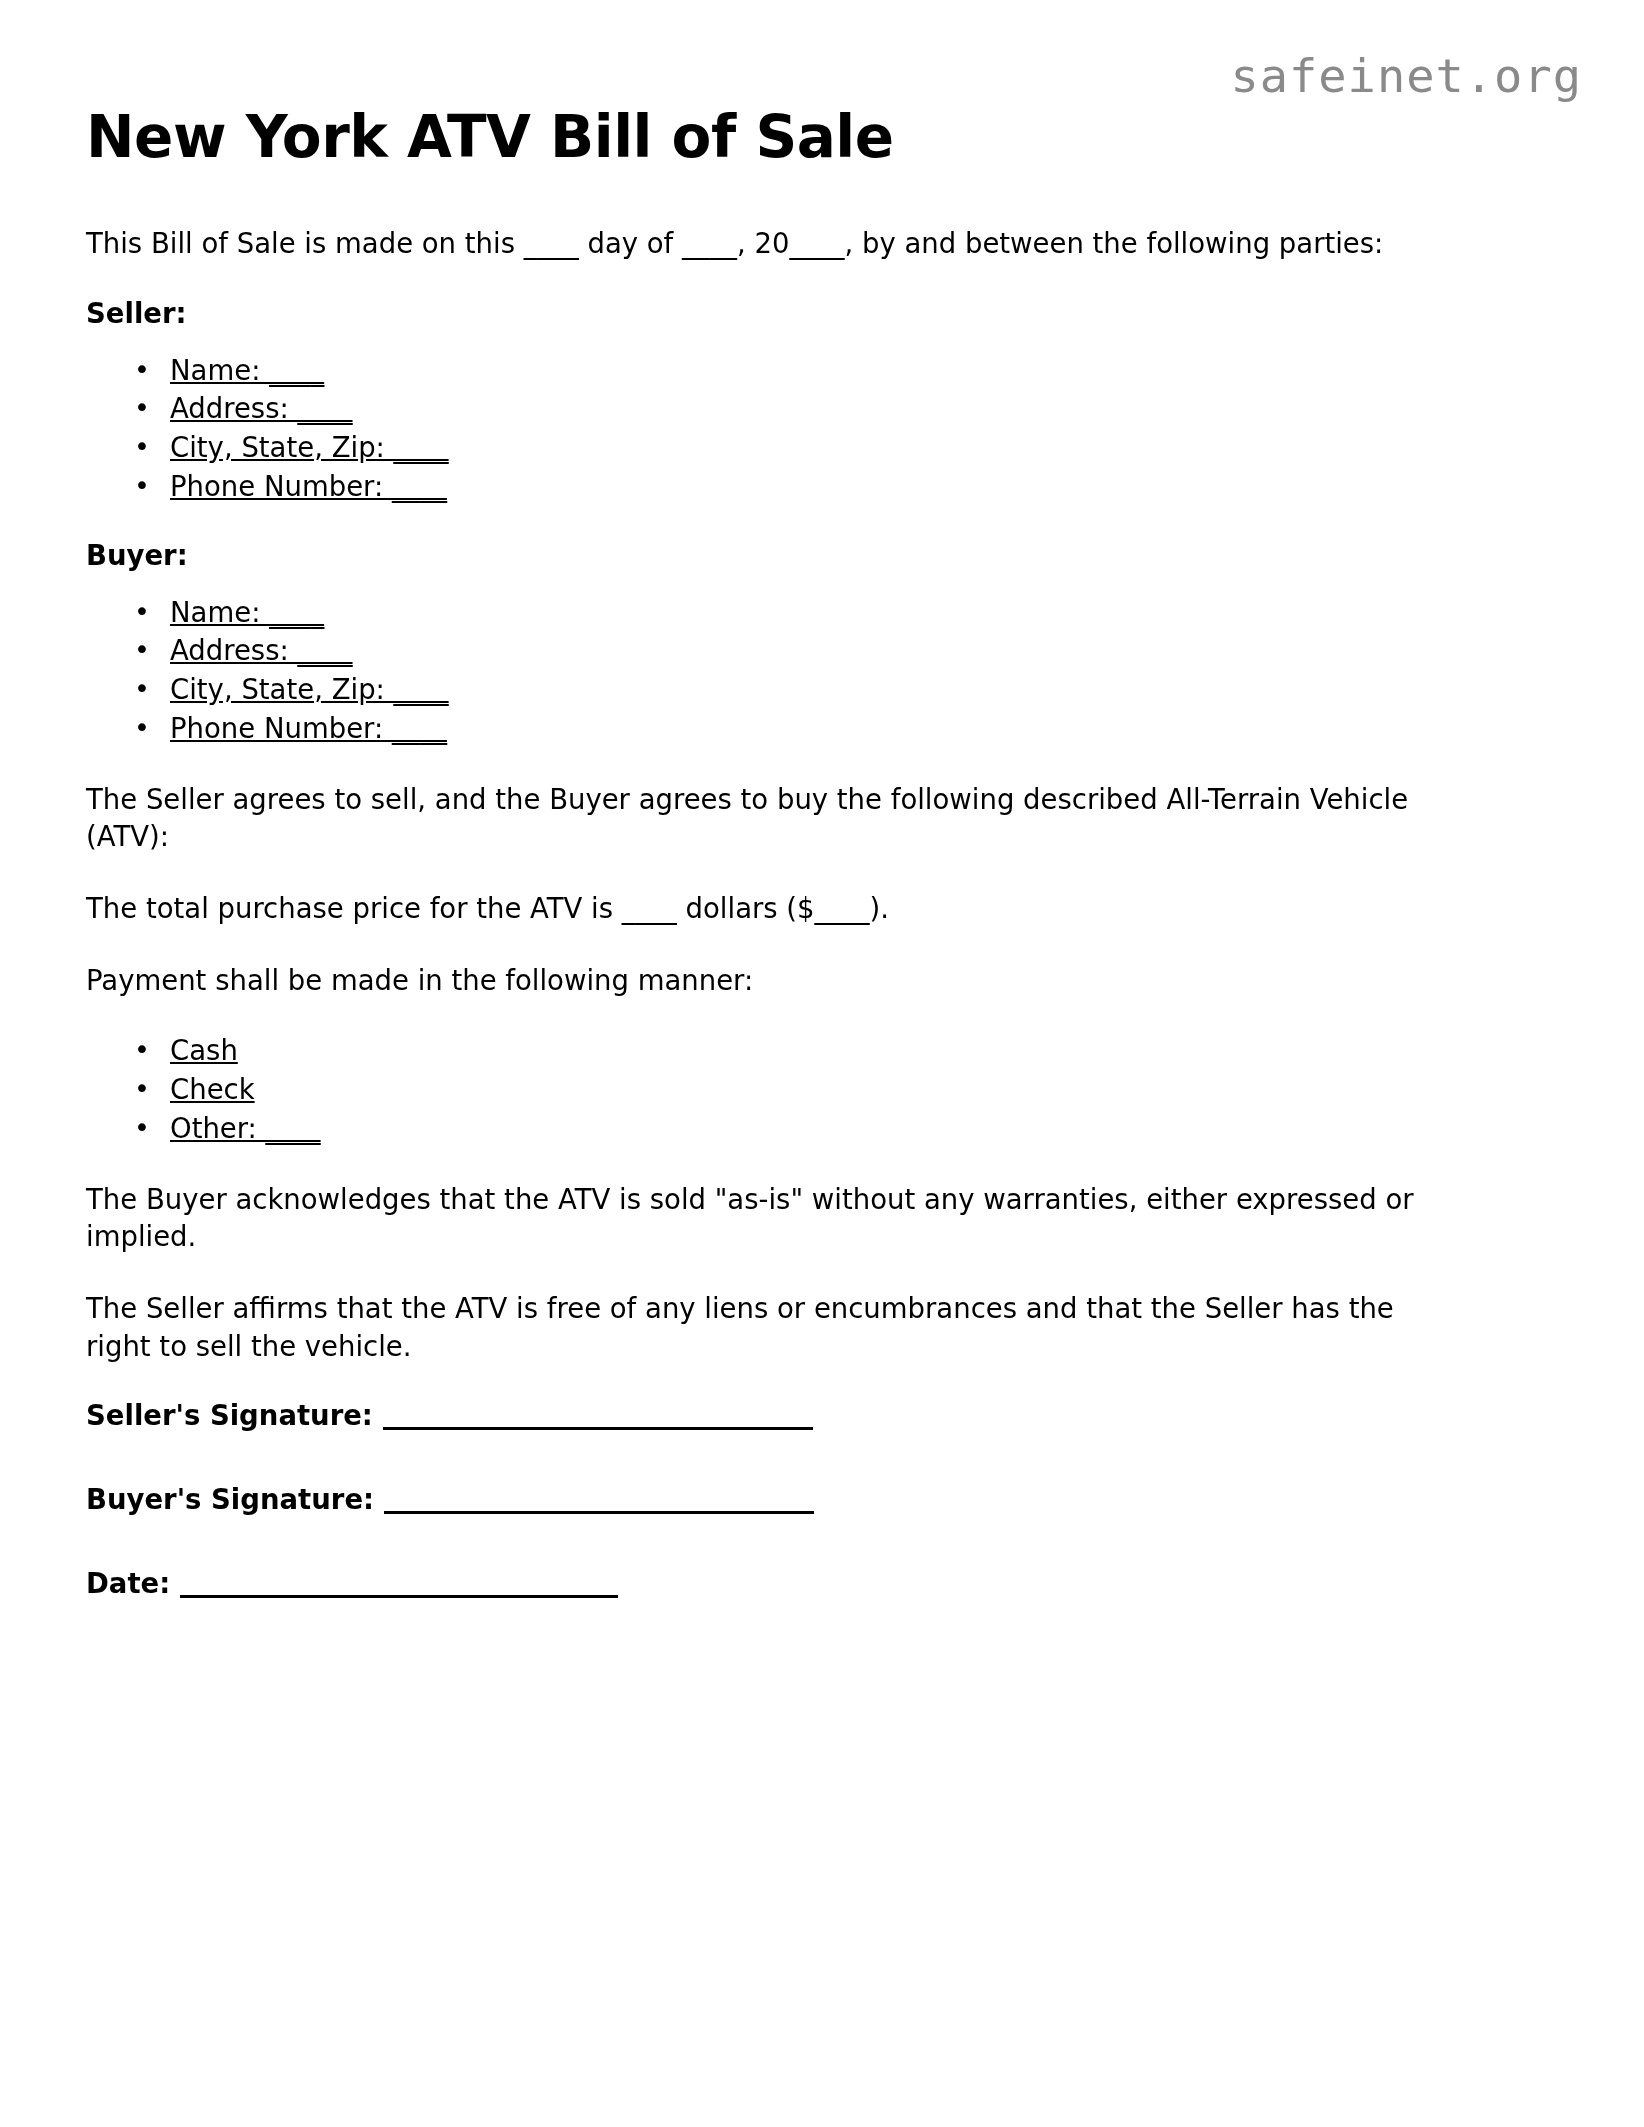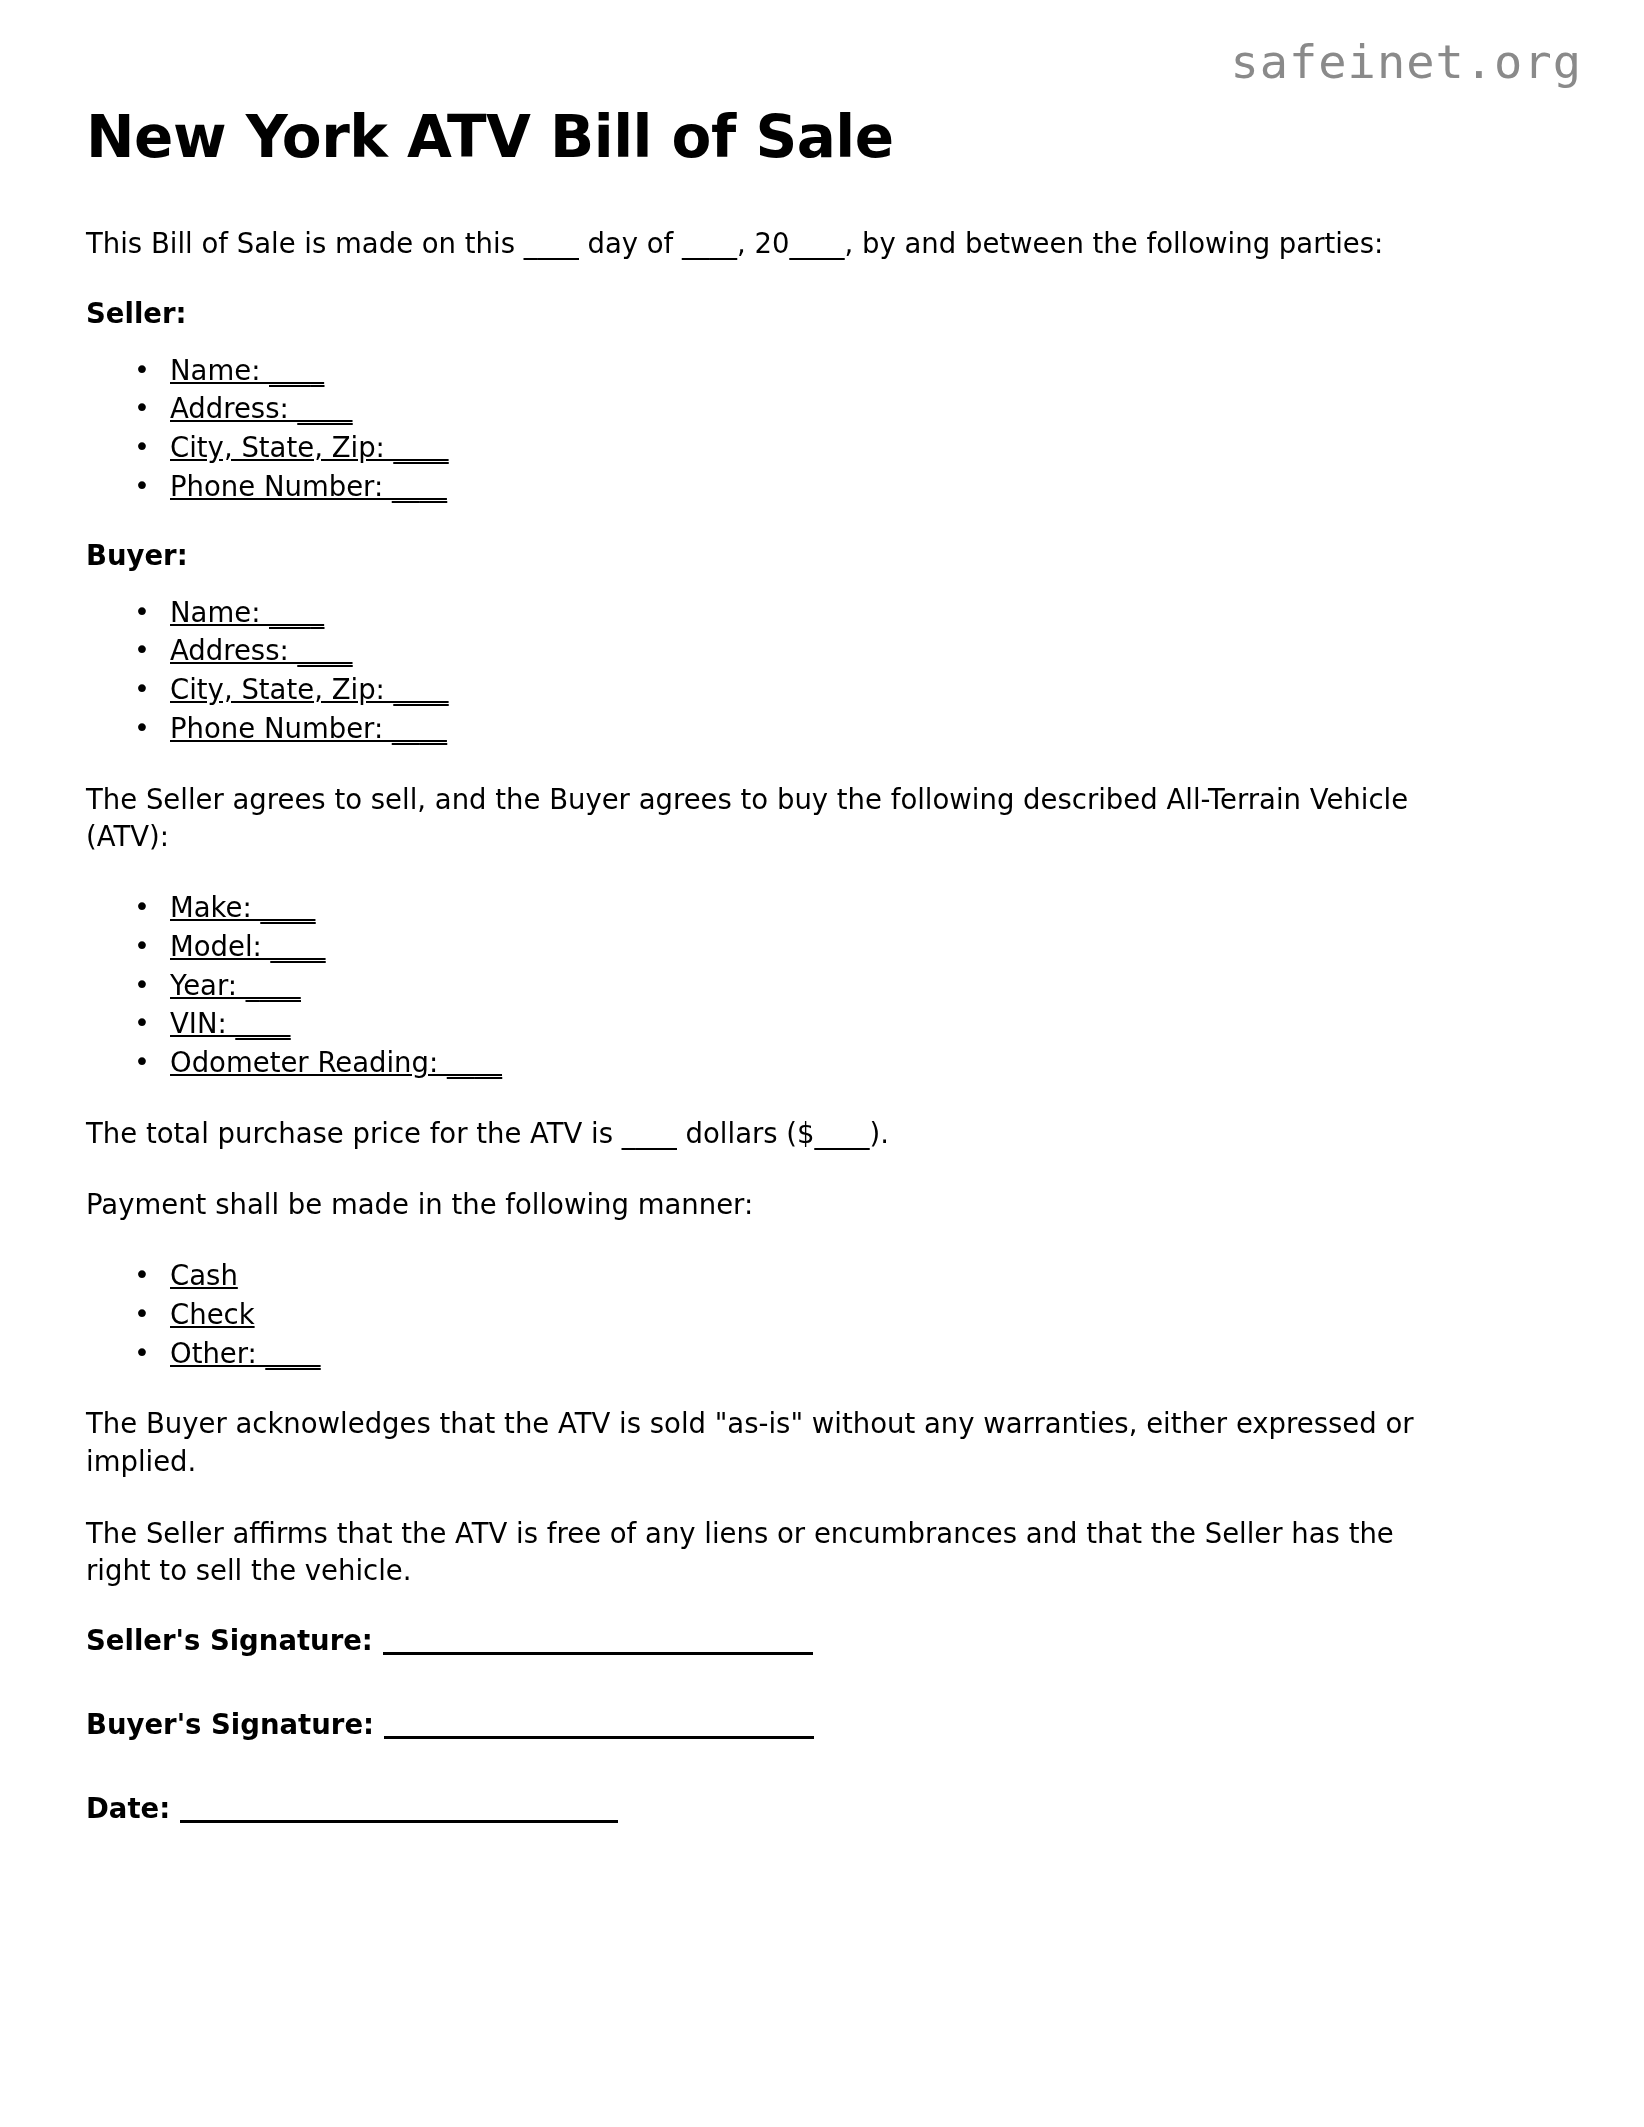--- a/index.html
+++ b/index.html
@@ -18,21 +18,21 @@
   .page {
     position: relative;
     width: 1644px;
     height: 2127px;
     box-sizing: border-box;
     padding: 0;
     background: #ffffff;
   }
   .watermark {
     position: absolute;
-    top: 34px;
+    top: 48px;
     right: 62px;
     font-family: "DejaVu Sans Mono", "Liberation Mono", monospace;
     font-size: 47px;
     letter-spacing: 1px;
     color: #8a8a8a;
     white-space: nowrap;
   }
   .content {
     position: absolute;
     left: 86px;
@@ -137,27 +137,20 @@
 
       <ul class="bullets">
         <li>Name: ____</li>
         <li>Address: ____</li>
         <li>City, State, Zip: ____</li>
         <li>Phone Number: ____</li>
       </ul>
 
       <p class="para">The Seller agrees to sell, and the Buyer agrees to buy the following described All-Terrain Vehicle (ATV):</p>
 
-      <ul class="bullets">
-        <li>Make: ____</li>
-        <li>Model: ____</li>
-        <li>Year: ____</li>
-        <li>VIN: ____</li>
-        <li>Odometer Reading: ____</li>
-      </ul>
 
       <p class="para">The total purchase price for the ATV is ____ dollars ($____).</p>
 
       <p class="para">Payment shall be made in the following manner:</p>
 
       <ul class="bullets">
         <li>Cash</li>
         <li>Check</li>
         <li>Other: ____</li>
       </ul>

